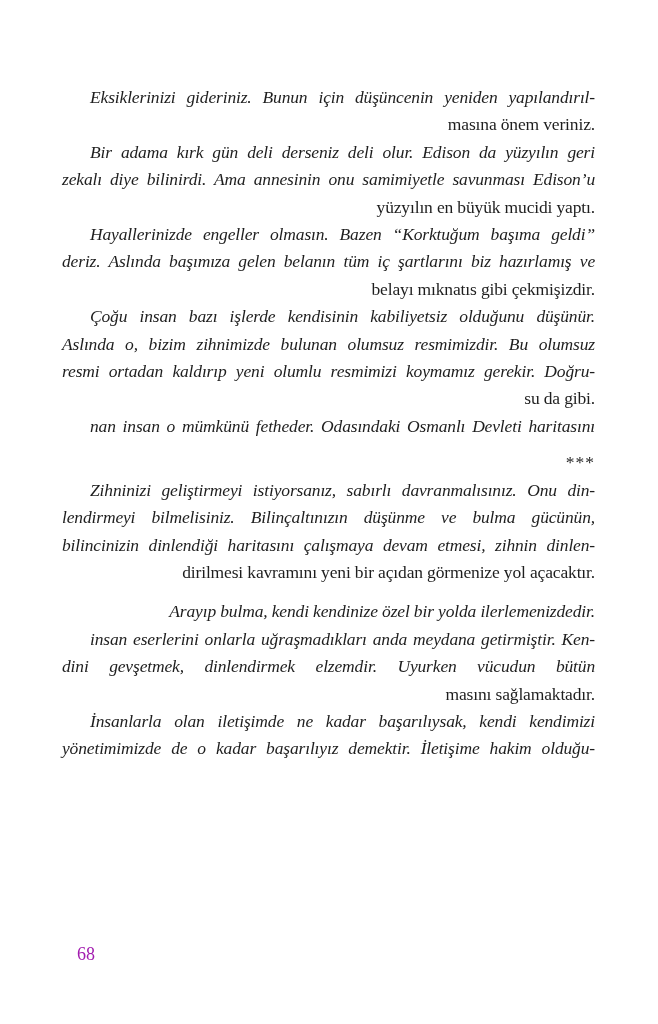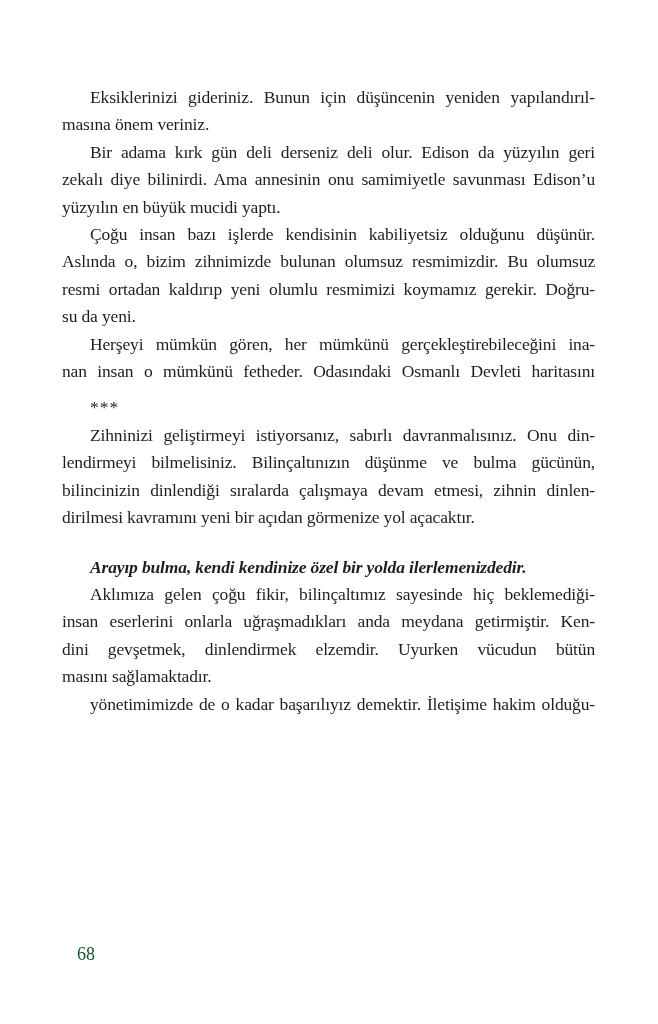--- a/index.html
+++ b/index.html
@@ -20,76 +20,81 @@
     position: absolute;
     left: 62px;
     top: 84px;
     width: 533px;
     font-size: 17.5px;
     line-height: 27.4px;
     letter-spacing: -0.15px;
   }
   .block { margin: 0; }
   .block .line:first-child { text-indent: 28px; }
-  .line { text-align: left; white-space: normal; }
+  .line { text-align: right; white-space: normal; }
   .line.jl {
     text-align: justify;
     text-align-last: justify;
+    font-style: italic;
   }
   .block.separator { margin-top: 9px; letter-spacing: 1px; }
-  .block.italic { margin-top: 22px; font-style: italic; font-weight: bold; }
+  .block.italic { margin-top: 12px; font-style: italic; }
   .page-number {
     position: absolute;
     left: 77px;
     top: 941px;
     font-size: 18px;
     line-height: 27.4px;
-    color: #14532d;
+    color: #a21caf;
   }
 </style>
 </head>
 <body>
 
 <div class="page">
   <div class="text-block">
       <div class="block p">
         <div class="line jl">Eksiklerinizi gideriniz. Bunun için düşüncenin yeniden yapılandırıl-</div>
         <div class="line">masına önem veriniz.</div>
       </div>
       <div class="block p">
         <div class="line jl">Bir adama kırk gün deli derseniz deli olur. Edison da yüzyılın geri</div>
         <div class="line jl">zekalı diye bilinirdi. Ama annesinin onu samimiyetle savunması Edison’u</div>
         <div class="line">yüzyılın en büyük mucidi yaptı.</div>
       </div>
       <div class="block p">
+        <div class="line jl">Hayallerinizde engeller olmasın. Bazen “Korktuğum başıma geldi”</div>
+        <div class="line jl">deriz. Aslında başımıza gelen belanın tüm iç şartlarını biz hazırlamış ve</div>
+        <div class="line">belayı mıknatıs gibi çekmişizdir.</div>
+      </div>
+      <div class="block p">
         <div class="line jl">Çoğu insan bazı işlerde kendisinin kabiliyetsiz olduğunu düşünür.</div>
         <div class="line jl">Aslında o, bizim zihnimizde bulunan olumsuz resmimizdir. Bu olumsuz</div>
         <div class="line jl">resmi ortadan kaldırıp yeni olumlu resmimizi koymamız gerekir. Doğru-</div>
-        <div class="line">su da yeni.</div>
+        <div class="line">su da gibi.</div>
       </div>
       <div class="block p">
-        <div class="line jl">Herşeyi mümkün gören, her mümkünü gerçekleştirebileceğini ina-</div>
         <div class="line jl">nan insan o mümkünü fetheder. Odasındaki Osmanlı Devleti haritasını</div>
       </div>
       <div class="block separator">
         <div class="line">***</div>
       </div>
       <div class="block p">
         <div class="line jl">Zihninizi geliştirmeyi istiyorsanız, sabırlı davranmalısınız. Onu din-</div>
         <div class="line jl">lendirmeyi bilmelisiniz. Bilinçaltınızın düşünme ve bulma gücünün,</div>
-        <div class="line jl">bilincinizin dinlendiği sıralarda çalışmaya devam etmesi, zihnin dinlen-</div>
+        <div class="line jl">bilincinizin dinlendiği haritasını çalışmaya devam etmesi, zihnin dinlen-</div>
         <div class="line">dirilmesi kavramını yeni bir açıdan görmenize yol açacaktır.</div>
       </div>
       <div class="block italic">
         <div class="line">Arayıp bulma, kendi kendinize özel bir yolda ilerlemenizdedir.</div>
       </div>
       <div class="block p">
-        <div class="line jl">Aklımıza gelen çoğu fikir, bilinçaltımız sayesinde hiç beklemediği-</div>
         <div class="line jl">insan eserlerini onlarla uğraşmadıkları anda meydana getirmiştir. Ken-</div>
         <div class="line jl">dini gevşetmek, dinlendirmek elzemdir. Uyurken vücudun bütün</div>
         <div class="line">masını sağlamaktadır.</div>
       </div>
       <div class="block p">
+        <div class="line jl">İnsanlarla olan iletişimde ne kadar başarılıysak, kendi kendimizi</div>
         <div class="line jl">yönetimimizde de o kadar başarılıyız demektir. İletişime hakim olduğu-</div>
       </div>
     </div>
   <div class="page-number">68</div>
 </div>
 
 </body></html>

